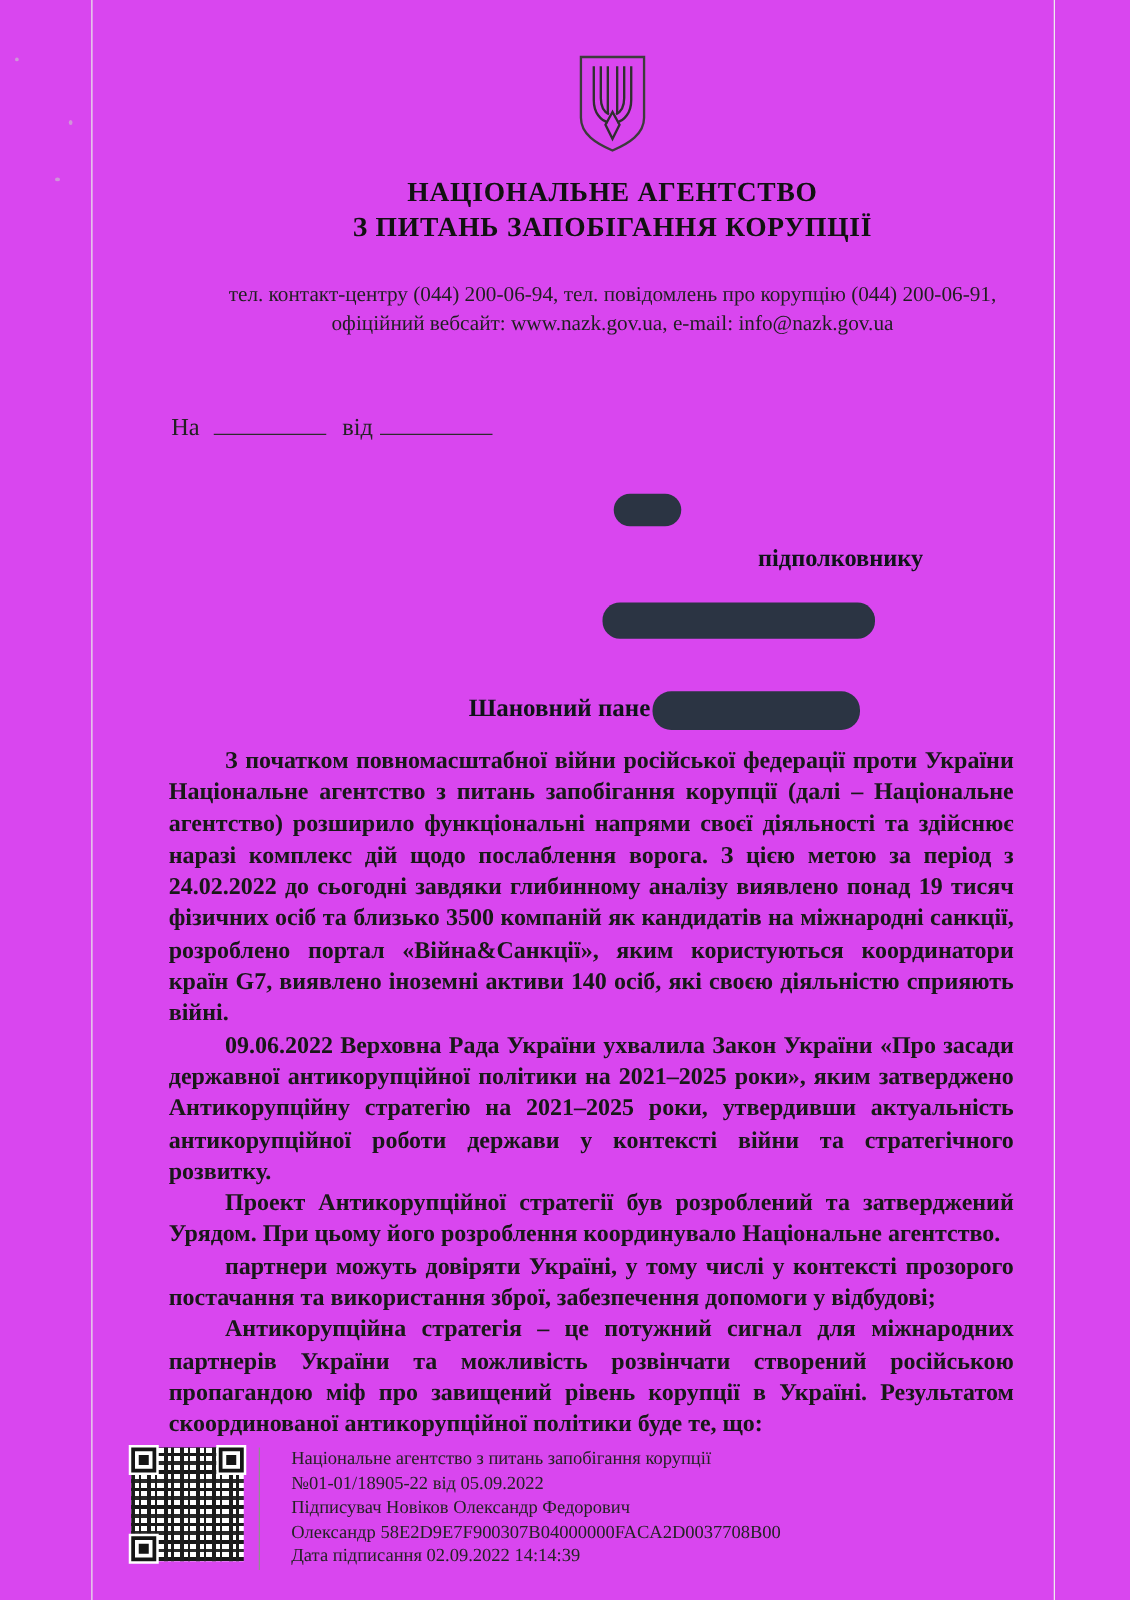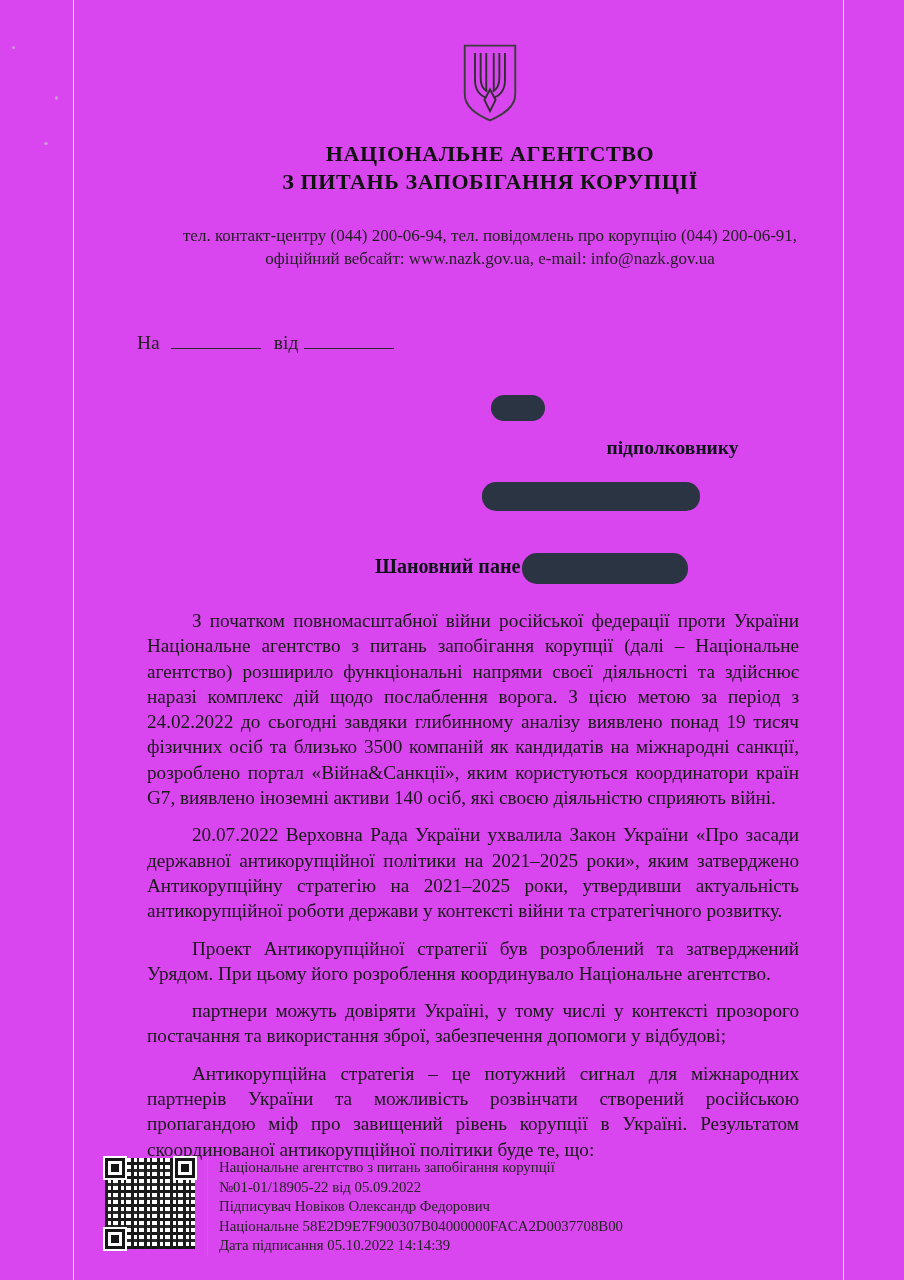--- a/index.html
+++ b/index.html
@@ -32,33 +32,33 @@
   .redact { background:#2b3443; display:inline-block; }
   .redact.sm { width:54px; height:26px; border-radius:13px; vertical-align:-7px; margin-left:1px; }
   .redact.lg { width:218px; height:29px; border-radius:14px; margin-top:23px; margin-left:-8px; }
   .redact.md { width:166px; height:31px; border-radius:15px; vertical-align:middle; margin-left:2px; }
 
   
   .salutation { position:absolute; left:375px; top:553px; font-weight:bold; font-size:20px; color:#0f1319; }
 
   
   .body-text { position:absolute; left:135px; top:596px; width:676px; font-size:19.2px; line-height:25.3px; text-align:justify; color:#181818; }
-  .body-text p { margin:12px; text-indent:45px; }
+  .body-text p { margin:0; text-indent:45px;font-weight:bold; }
 
   
   .footer { position:absolute; left:105px; top:1158px; display:flex; align-items:flex-start; }
   .qr { position:relative; width:90px; height:91px; flex:0 0 auto;
     background-image:
       repeating-linear-gradient(90deg, #1c1c1c 0 3px, transparent 3px 6px, #1c1c1c 6px 8px, transparent 8px 13px),
       repeating-linear-gradient(0deg, #161616 0 3px, #ffffff 3px 7px, #2a2a2a 7px 10px, #ffffff 10px 14px);
   }
   .qf { position:absolute; width:20px; height:20px; background:#ffffff; border:3.5px solid #151515; box-sizing:border-box; box-shadow:0 0 0 2px #ffffff; }
   .qf::after { content:""; position:absolute; left:3px; top:3px; right:3px; bottom:3px; background:#151515; }
   .qf.tl { left:0; top:0; } .qf.tr { right:0; top:0; } .qf.bl { left:0; bottom:0; }
-  .footer-text { margin-left:12px; border-left:1px solid #8f8f8f; padding-left:11px; font-size:14.8px; line-height:19.5px; color:#232323; }
+  .footer-text { margin-left:12px; border-left:1px solid #8f8f8f; padding-left:25px; font-size:14.8px; line-height:19.5px; color:#232323; }
   .footer-text div { white-space:nowrap; }
 </style>
 </head>
 <body>
 
 <div class="doc">
 
   <div class="edge left"></div>
   <div class="edge right"></div>
   <div class="speck" style="left:12px;top:46px;width:3px;height:3px;"></div>
@@ -97,34 +97,34 @@
     <div class="line2">підполковнику</div>
     <div class="redact lg"></div>
   </div>
 
   <div class="salutation">
     <span>Шановний пане</span><span class="redact md"></span>
   </div>
 
   <div class="body-text">
     <p>З початком повномасштабної війни російської федерації проти України Національне агентство з питань запобігання корупції (далі – Національне агентство) розширило функціональні напрями своєї діяльності та здійснює наразі комплекс дій щодо послаблення ворога. З цією метою за період з 24.02.2022 до сьогодні завдяки глибинному аналізу виявлено понад 19 тисяч фізичних осіб та близько 3500 компаній як кандидатів на міжнародні санкції, розроблено портал «Війна&amp;Санкції», яким користуються координатори країн G7, виявлено іноземні активи 140 осіб, які своєю діяльністю сприяють війні.</p>
-    <p>20.07.2022 Верховна Рада України ухвалила Закон України «Про засади державної антикорупційної політики на 2021–2025 роки», яким затверджено Антикорупційну стратегію на 2021–2025 роки, утвердивши актуальність антикорупційної роботи держави у контексті війни та стратегічного розвитку.</p>
+    <p>09.06.2022 Верховна Рада України ухвалила Закон України «Про засади державної антикорупційної політики на 2021–2025 роки», яким затверджено Антикорупційну стратегію на 2021–2025 роки, утвердивши актуальність антикорупційної роботи держави у контексті війни та стратегічного розвитку.</p>
     <p>Проект Антикорупційної стратегії був розроблений та затверджений Урядом. При цьому його розроблення координувало Національне агентство.</p>
     <p>партнери можуть довіряти Україні, у тому числі у контексті прозорого постачання та використання зброї, забезпечення допомоги у відбудові;</p>
     <p>Антикорупційна стратегія – це потужний сигнал для міжнародних партнерів України та можливість розвінчати створений російською пропагандою міф про завищений рівень корупції в Україні. Результатом скоординованої антикорупційної політики буде те, що:</p>
   </div>
 
   <div class="footer">
     <div class="qr">
       <div class="qf tl"></div>
       <div class="qf tr"></div>
       <div class="qf bl"></div>
     </div>
     <div class="footer-text">
       <div>Національне агентство з питань запобігання корупції</div>
       <div>№01-01/18905-22 від 05.09.2022</div>
       <div>Підписувач Новіков Олександр Федорович</div>
-      <div>Національне 58E2D9E7F900307B04000000FACA2D0037708B00</div>
-      <div>Дата підписання 05.10.2022 14:14:39</div>
+      <div>Олександр 58E2D9E7F900307B04000000FACA2D0037708B00</div>
+      <div>Дата підписання 02.09.2022 14:14:39</div>
     </div>
   </div>
 
 </div>
 
 </body></html>

